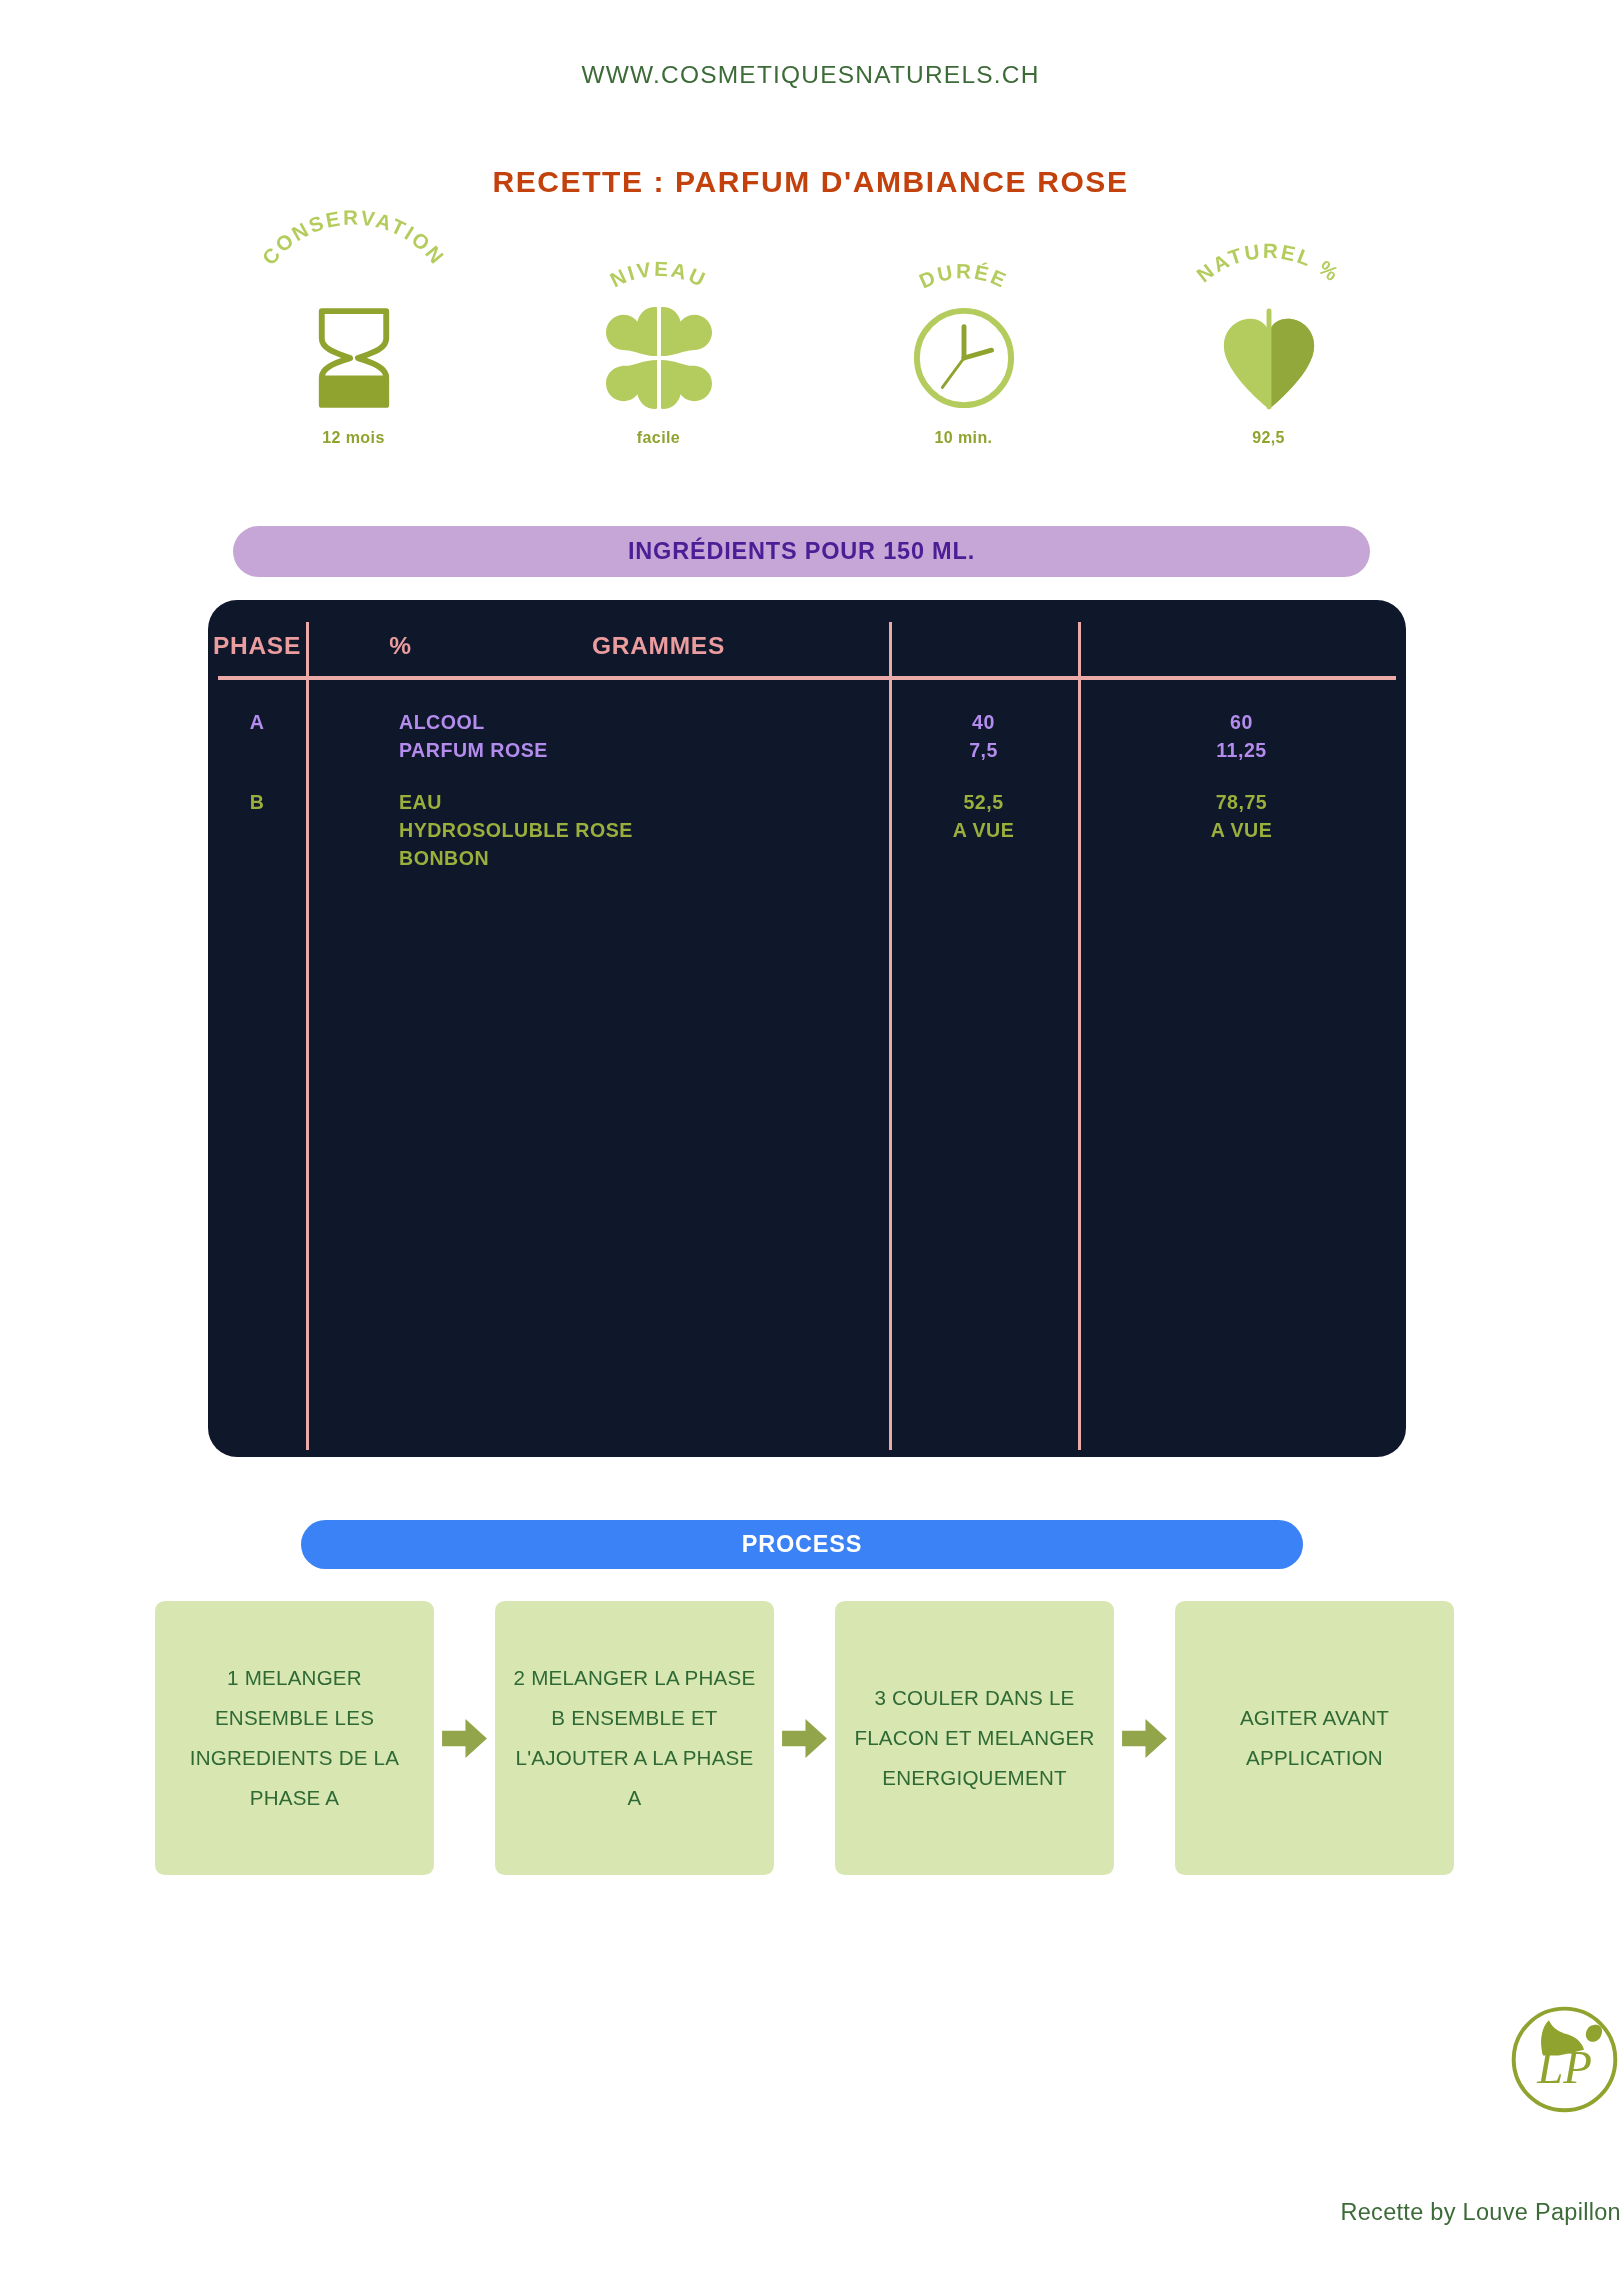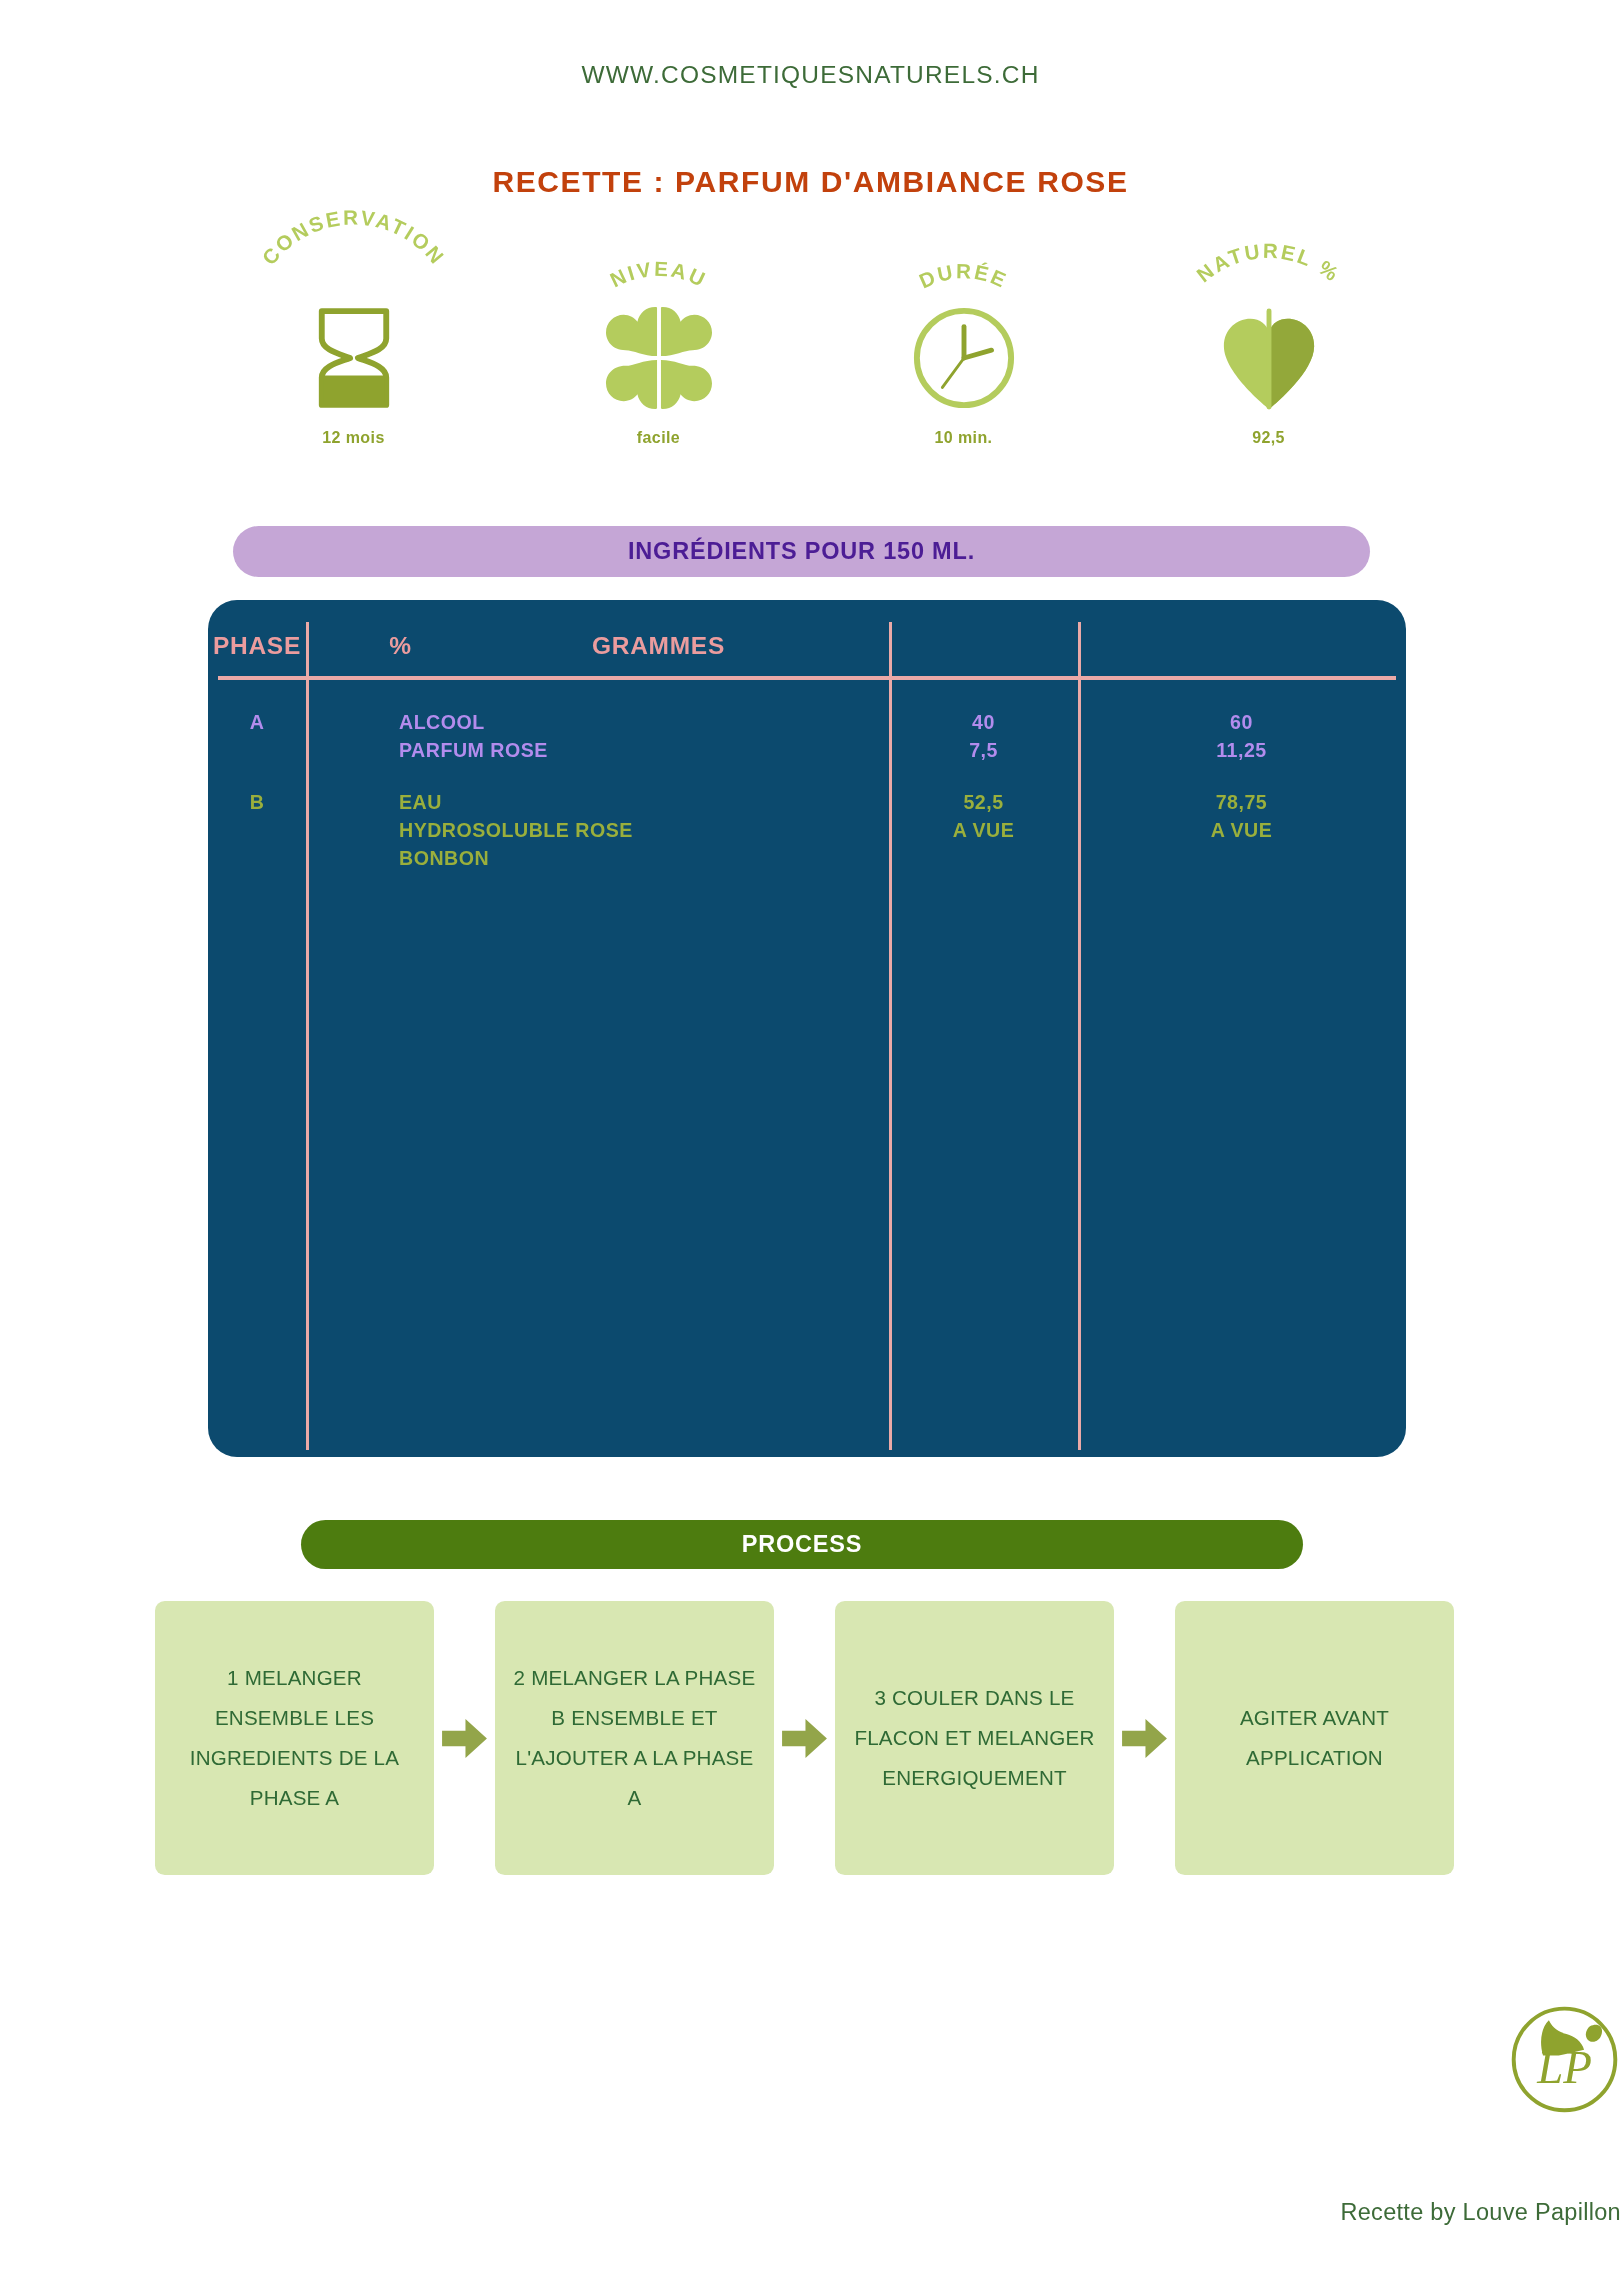--- a/index.html
+++ b/index.html
@@ -103,21 +103,21 @@
     letter-spacing: 0.8px;
   }
 
   
   .table-card {
     position: absolute;
     top: 600px;
     left: 208px;
     width: 1198px;
     height: 857px;
-    background: #0c4a6e;
+    background: #0f172a;
     border-radius: 29px;
   }
   .table-inner {
     position: absolute;
     inset: 0;
   }
   .col-divider {
     position: absolute;
     width: 2.9px;
     background: #eba9a7;
@@ -170,21 +170,21 @@
 
   .trow .c-ingr { padding-left: 93px; }
 
   
   .process-banner {
     position: absolute;
     top: 1520px;
     left: 301px;
     width: 1002px;
     height: 49px;
-    background: #4d7c0f;
+    background: #3b82f6;
     border-radius: 24.5px;
     display: flex;
     align-items: center;
     justify-content: center;
     color: #ffffff;
     font-size: 23.5px;
     font-weight: bold;
     letter-spacing: 0.8px;
   }
 

